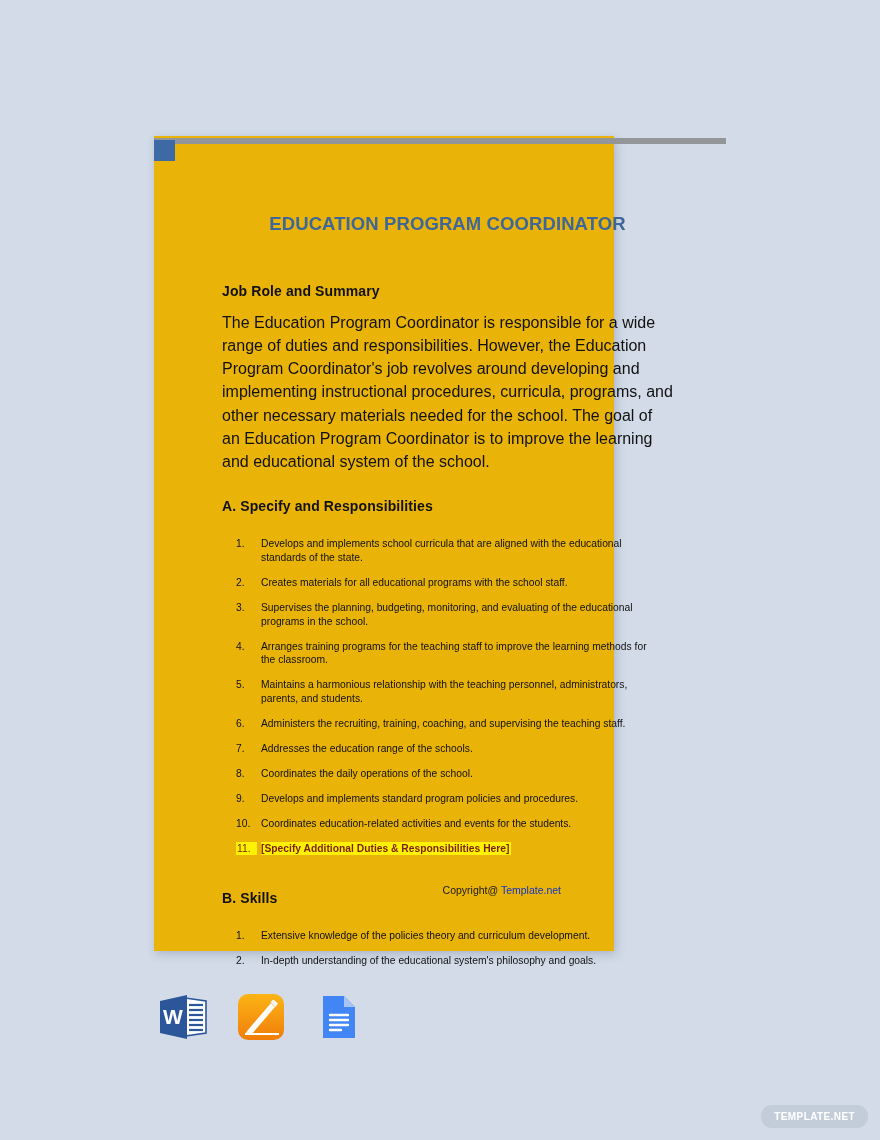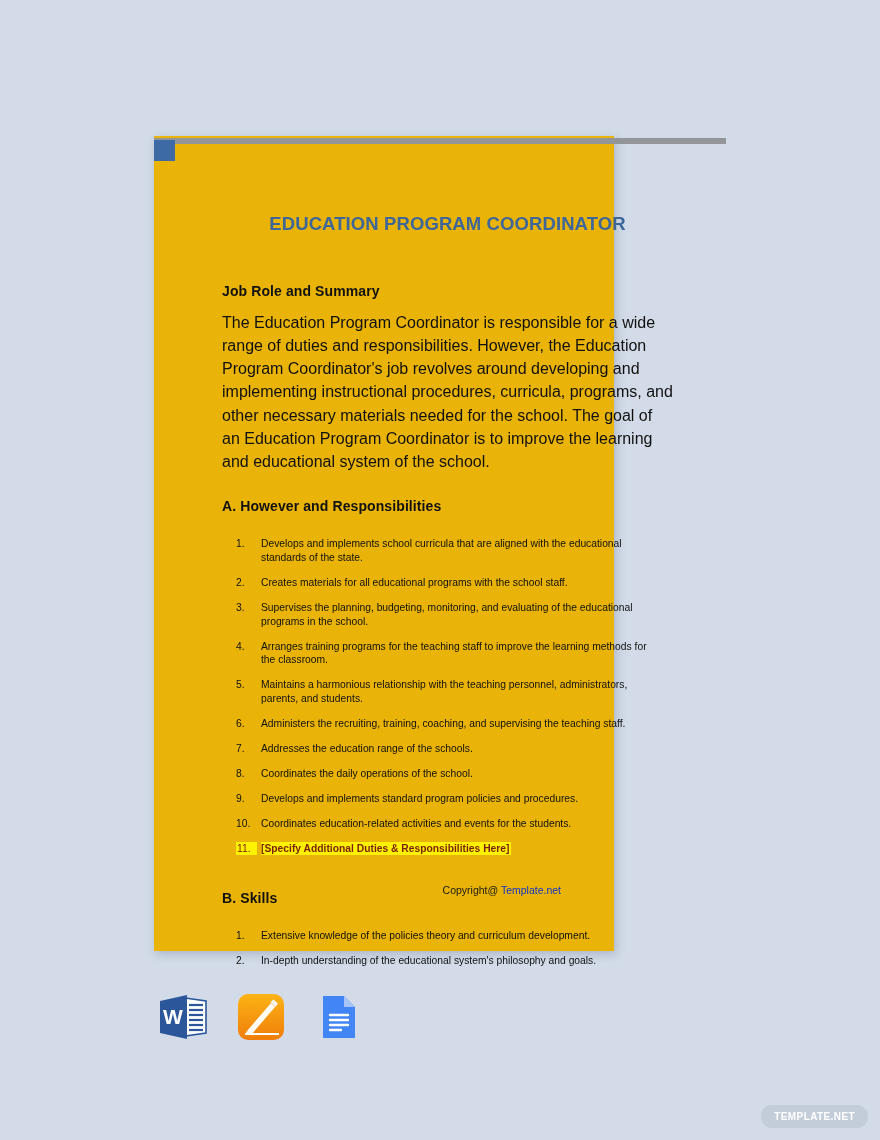--- a/index.html
+++ b/index.html
@@ -166,21 +166,21 @@
     <div class="doc-body">
 
       <h1 class="title">
         <span>EDUCATION PROGRAM COORDINATOR</span>
       </h1>
 
       <h2 class="section sec-role">Job Role and Summary</h2>
 
       <p class="para">The Education Program Coordinator is responsible for a wide range of duties and responsibilities. However, the Education Program Coordinator's job revolves around developing and implementing instructional procedures, curricula, programs, and other necessary materials needed for the school. The goal of an Education Program Coordinator is to improve the learning and educational system of the school.</p>
 
-      <h2 class="section sec-duties">A. However and Responsibilities</h2>
+      <h2 class="section sec-duties">A. Specify and Responsibilities</h2>
 
       <ol class="numlist">
         <li>Develops and implements school curricula that are aligned with the educational standards of the state.</li>
         <li>Creates materials for all educational programs with the school staff.</li>
         <li>Supervises the planning, budgeting, monitoring, and evaluating of the educational programs in the school.</li>
         <li>Arranges training programs for the teaching staff to improve the learning methods for the classroom.</li>
         <li>Maintains a harmonious relationship with the teaching personnel, administrators, parents, and students.</li>
         <li>Administers the recruiting, training, coaching, and supervising the teaching staff.</li>
         <li>Addresses the education range of the schools.</li>
         <li>Coordinates the daily operations of the school.</li>

